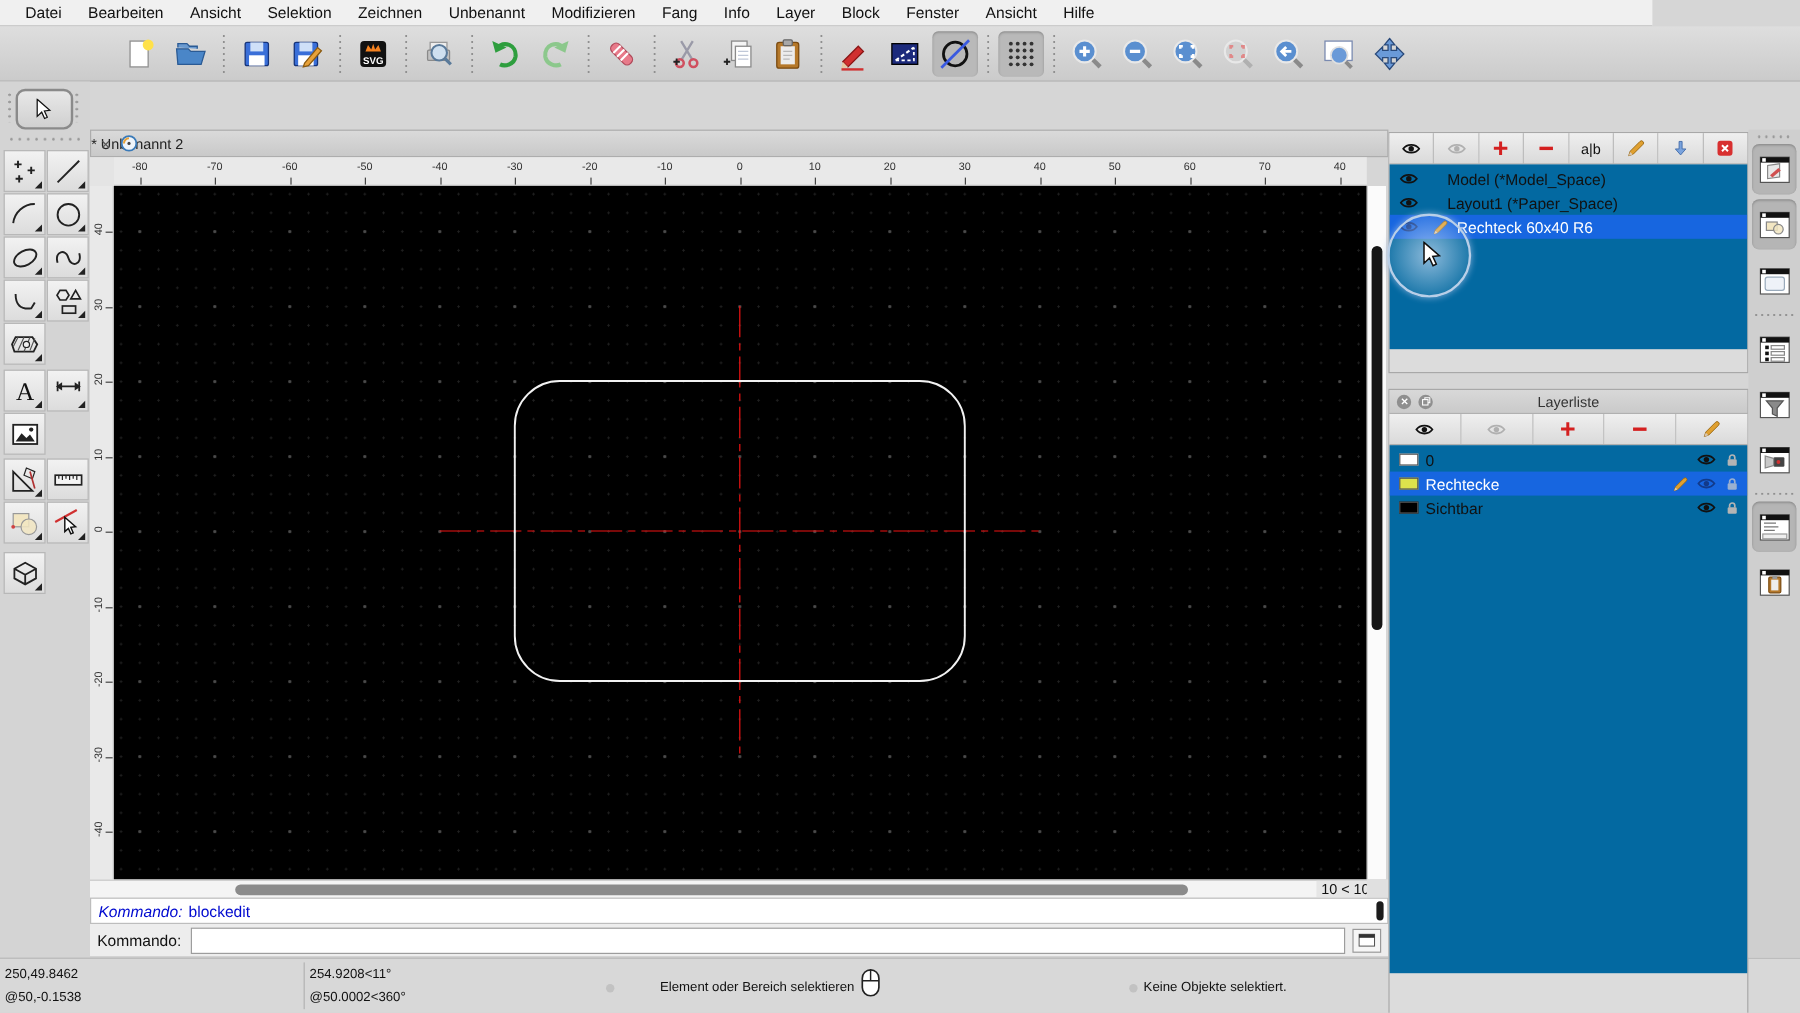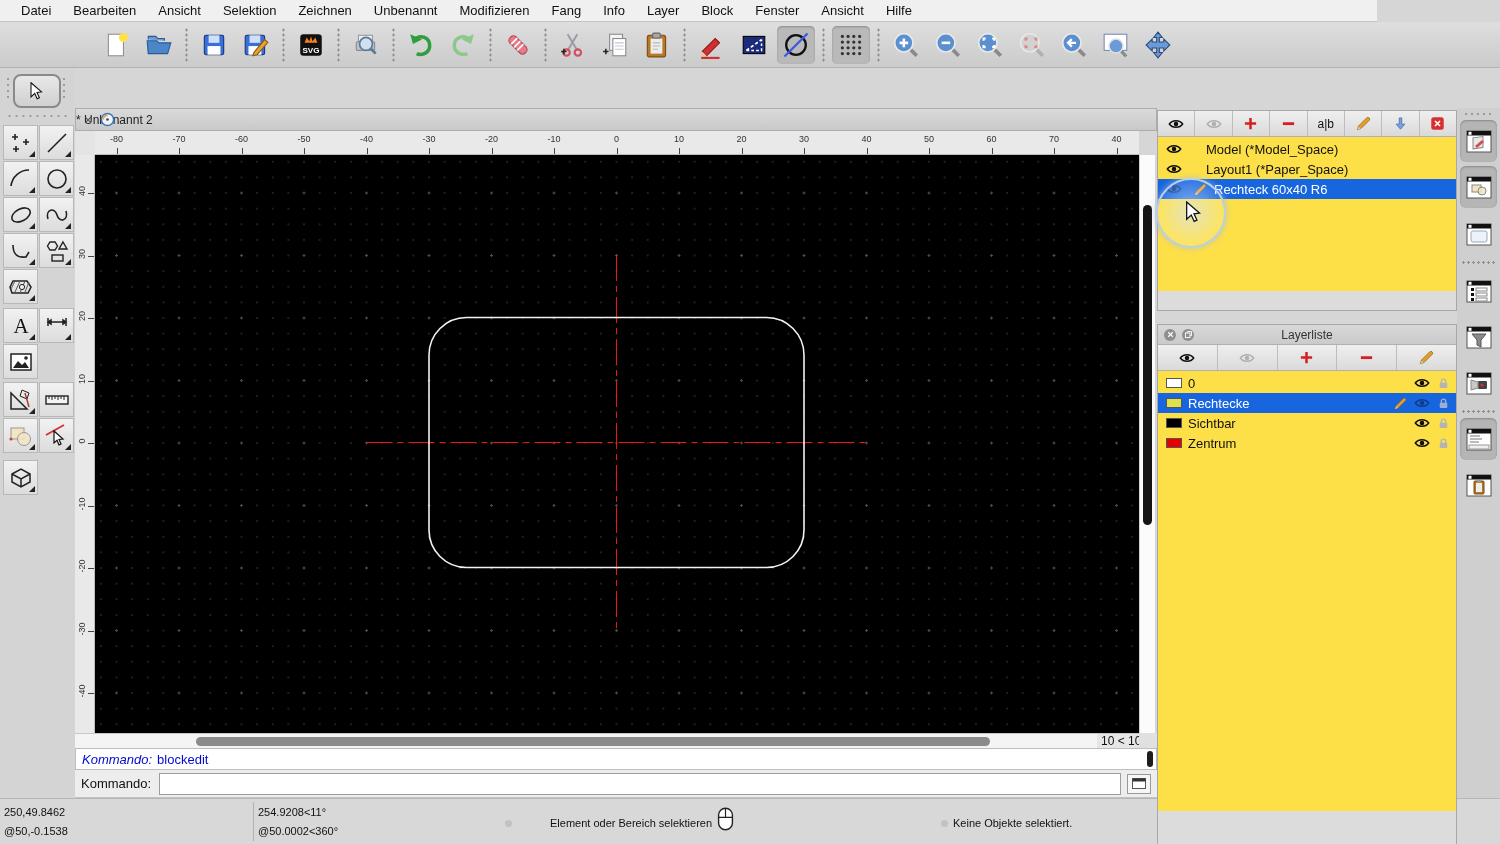--- a/index.html
+++ b/index.html
@@ -75,21 +75,21 @@
   #statusbar .v{position:absolute;top:3px;bottom:3px;width:1px;background:#b2b2b2}
   .sdot{position:absolute;width:7px;height:7px;border-radius:50%;background:#c2c2c2}
 
   
   .dock{position:absolute;left:1157px;width:300px;background:#dcdcdc;border:1px solid #a8a8a8;box-sizing:border-box}
   .docktitle{height:19px;background:linear-gradient(#d8d8d8,#cacaca);display:flex;align-items:center;position:relative;border-bottom:1px solid #b0b0b0}
   .docktitle .cap{position:absolute;left:0;right:0;text-align:center;font-size:12px;color:#333}
   .dbtn{width:12px;height:12px;border-radius:50%;background:#8f8f8f;margin-left:6px;display:flex;align-items:center;justify-content:center;z-index:2}
   .docktools{display:flex;background:#d9d9d9;border-bottom:1px solid #b0b0b0}
   .dtool{flex:1;height:25px;border-right:1px solid #bdbdbd;display:flex;align-items:center;justify-content:center;background:linear-gradient(#efefef,#dadada);font-size:12px}
-  .docklist{background:#fde047;overflow:hidden}
+  .docklist{background:#0369a1;overflow:hidden}
   .lrow{height:20px;display:flex;align-items:center;font-size:13px;position:relative}
   .lrow.sel{background:#1766e0;color:#fff}
   .lrow .sp{width:16px;height:10px;border:1px solid #555;margin:0 6px 0 8px;box-sizing:border-box}
   .lrow .right{position:absolute;right:6px;display:flex;align-items:center;gap:7px}
 
   
   #clickring{position:absolute;left:1156px;top:178px;width:66px;height:66px;border-radius:50%;
     border:2px solid #b9cfe8;background:radial-gradient(circle,rgba(215,230,250,.65),rgba(255,255,255,.12) 70%);
     box-shadow:0 0 6px rgba(160,190,230,.8);z-index:5}
   #cursor{position:absolute;left:1183px;top:200px;z-index:6}
@@ -736,32 +736,20 @@
       <span>Sichtbar</span>
       <span class="right">
         <svg class="ic" style="color:#111" width="16" height="16" viewBox="0 0 24 24">
             <use href="#i-eye"></use>
           </svg>
         <svg class="ic" style="color:#b4b4b4" width="13" height="13" viewBox="0 0 24 24">
             <use href="#i-lock"></use>
           </svg>
       </span>
     </div>
-    <div class="lrow">
-      <span class="sp" style="background: rgb(230, 0, 0);"></span>
-      <span>Zentrum</span>
-      <span class="right">
-        <svg class="ic" style="color:#111" width="16" height="16" viewBox="0 0 24 24">
-            <use href="#i-eye"></use>
-          </svg>
-        <svg class="ic" style="color:#b4b4b4" width="13" height="13" viewBox="0 0 24 24">
-            <use href="#i-lock"></use>
-          </svg>
-      </span>
-    </div>
   </div>
 </div>
 
 <div id="rightstrip">
   <div class="handledots" style="left:6px;top:4px;width:30px;height:4px;background-size:6px 4px"></div>
   <div class="rbtn on" style="top:12px">
       <svg class="ic" width="26" height="23" viewBox="0 0 26 23">
         <rect x="1" y="1" width="24" height="21" fill="#fff" stroke="#555"></rect>
         <rect x="1" y="1" width="24" height="4.5" fill="#111"></rect>
         <rect x="2.5" y="1.8" width="3" height="3" fill="#fff"></rect>

